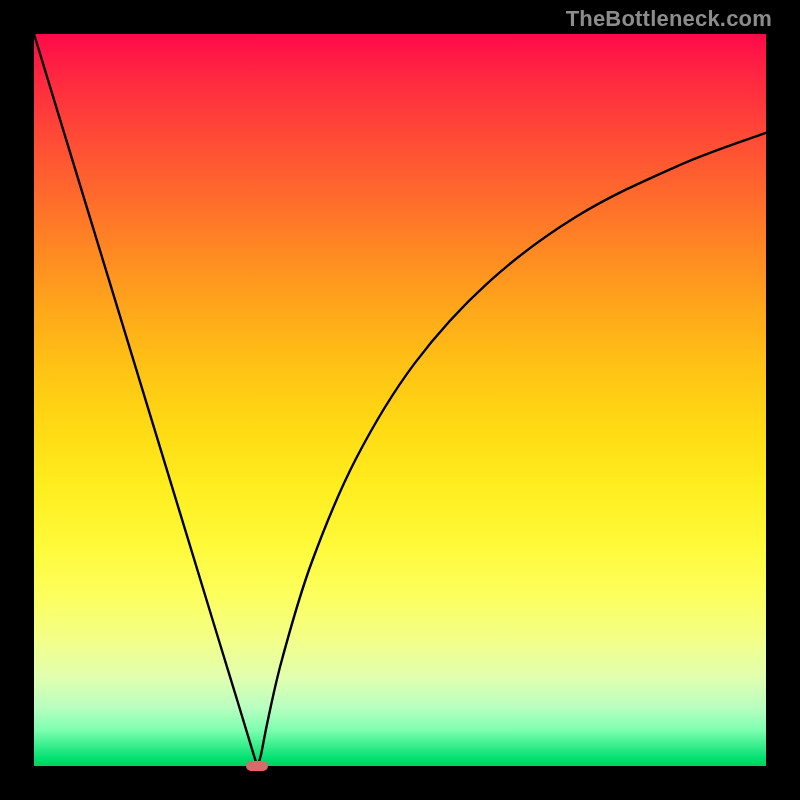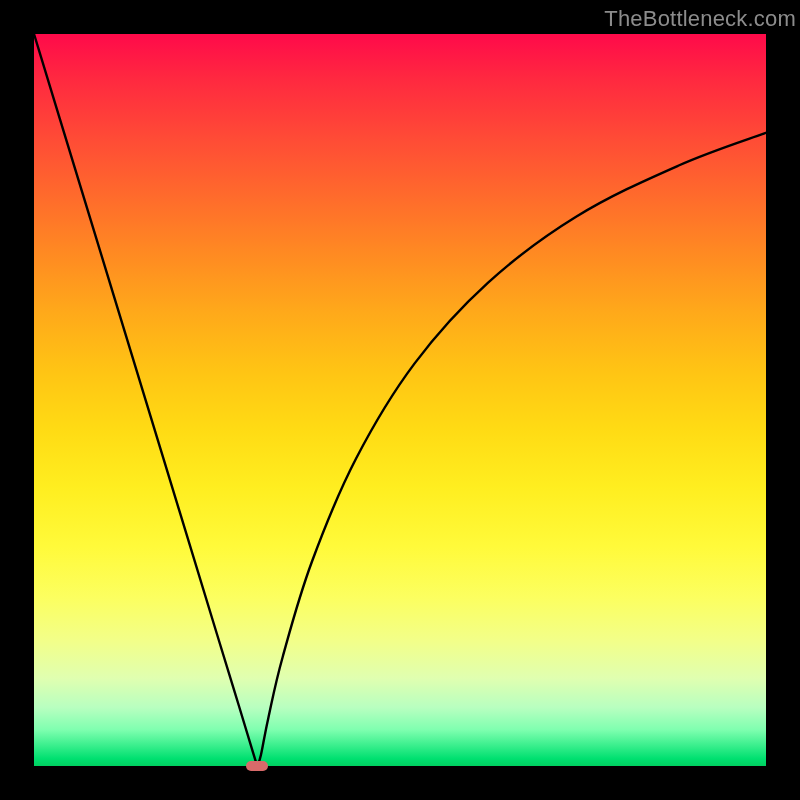--- a/index.html
+++ b/index.html
@@ -53,25 +53,25 @@
     position: absolute;
     width: 22px;
     height: 10px;
     border-radius: 5px;
     background: #d86a6a;
     transform: translate(-50%, -50%);
   }
   .watermark {
     position: absolute;
     top: 6px;
-    right: 4px;
+    right: 28px;
     color: #8c8c8c;
     font-size: 22px;
     letter-spacing: 0.2px;
-    font-weight: 400;
+    font-weight: 700;
   }
 </style>
 </head>
 <body>
 
 <div class="watermark">TheBottleneck.com</div>
 
 <div class="frame">
   <div class="grad"></div>
   <svg class="curve" viewBox="0 0 732 732" preserveAspectRatio="none">

